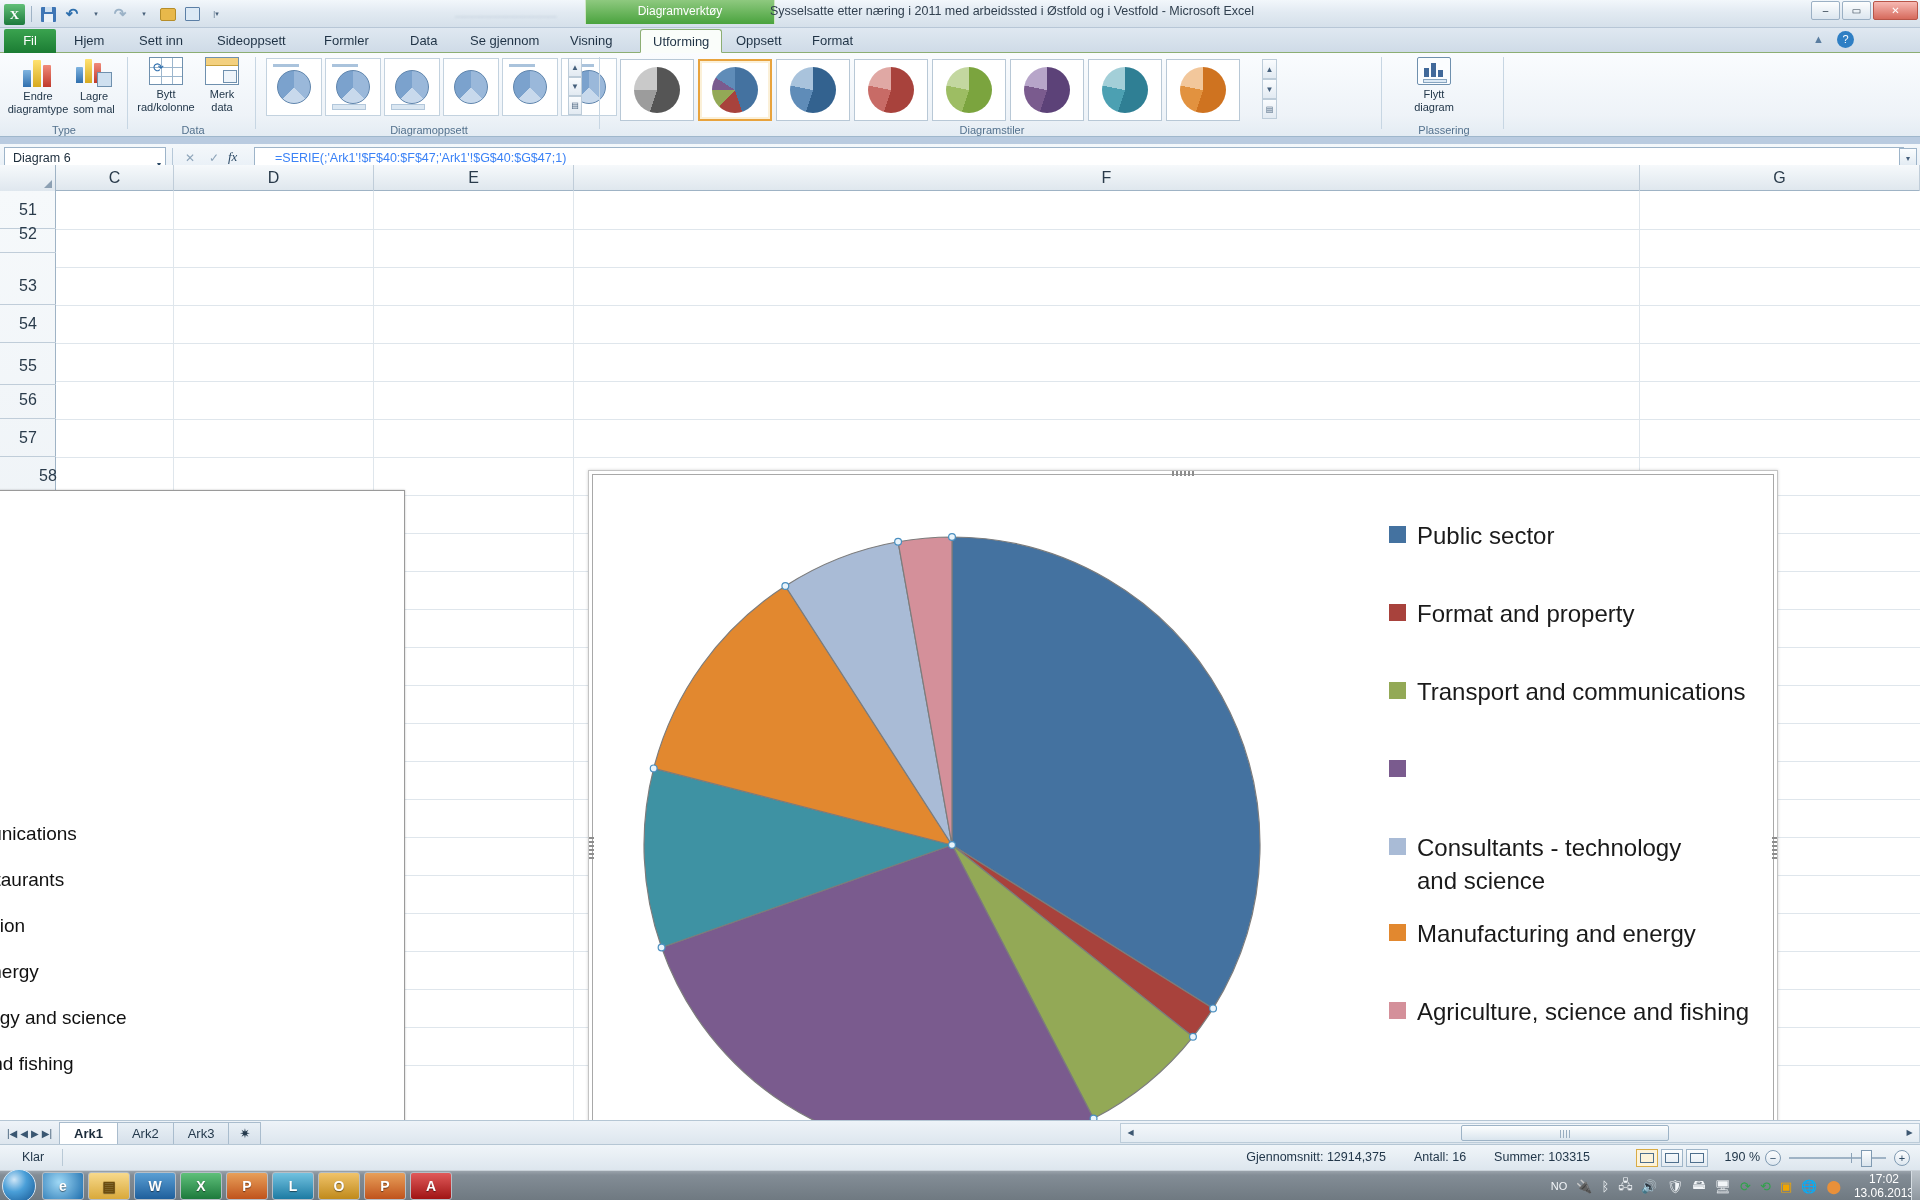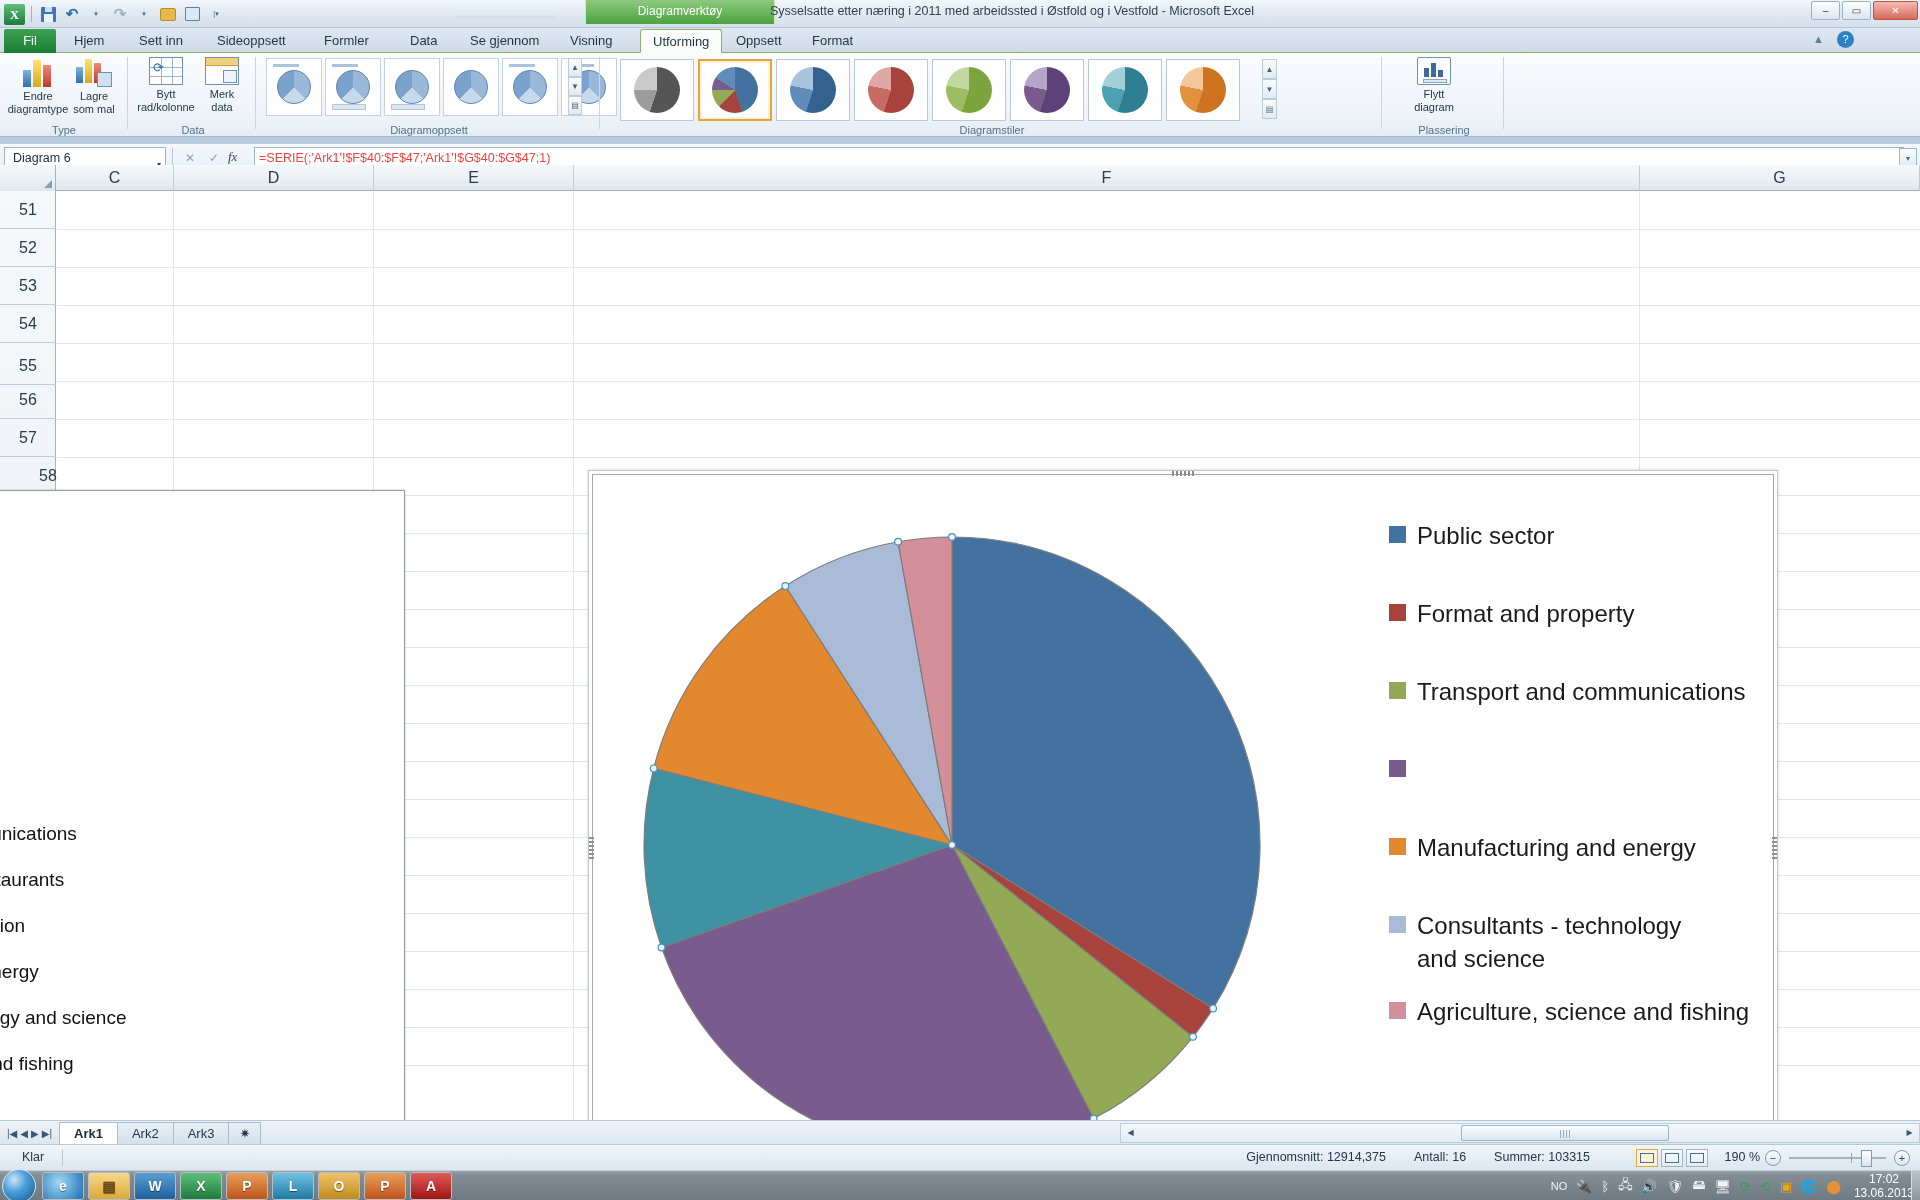--- a/index.html
+++ b/index.html
@@ -154,21 +154,21 @@
   .fbar { position:absolute; left:0; top:137px; width:1920px; height:28px;
           background:linear-gradient(to bottom,#f4f8fb,#e8eff6); border-bottom:1px solid #a9bfd2;margin-top:7px; }
   .namebox { position:absolute; left:4px; top:3px; width:162px; height:21px;
              border:1px solid #9db4c9; background:#fff; font-size:12.5px; color:#1b2b3a;
              line-height:20px; padding-left:8px; }
   .namebox .cv { position:absolute; right:4px; top:7px; font-size:8px; color:#2c4a66;}
   .fdivider { position:absolute; left:172px; top:4px; width:1px; height:20px; background:#b6c8d8;}
   .fbtn { position:absolute; top:5px; width:20px; height:18px; font-size:12px; color:#8da4b9; text-align:center; line-height:18px;}
   .fx { position:absolute; left:228px; top:5px; font-size:13px; font-style:italic; color:#2c4a66; font-family:"Liberation Serif",serif;}
   .fcontent { position:absolute; left:254px; top:3px; right:16px; height:21px; background:#fff;
-              border:1px solid #9db4c9; font-size:12.5px; color:#ef4444; line-height:20px; padding-left:4px; white-space:nowrap; overflow:hidden;}
+              border:1px solid #9db4c9; font-size:12.5px; color:#3b82f6; line-height:20px; padding-left:20px; white-space:nowrap; overflow:hidden;}
   .fexpand { position:absolute; right:3px; top:4px; width:18px; height:20px; border:1px solid #9db4c9;
              background:linear-gradient(to bottom,#fbfdfe,#e0e9f1); font-size:8px; color:#46607c; text-align:center; line-height:19px;}
 
   
   .gridwrap { position:absolute; left:0; top:165px; width:1920px; height:955px; background:#fff; overflow:hidden;}
   .colhdr { position:absolute; left:0; top:0; height:26px; width:1920px;
             background:linear-gradient(to bottom,#f6f9fb,#dfe7ee); border-bottom:1px solid #9fb3c5;}
   .colhdr .ch { position:absolute; top:0; height:26px; line-height:25px; text-align:center;
                 font-size:16px; color:#2a3b4b; border-right:1px solid #c0cdd9; }
   .corner { position:absolute; left:0; top:0; width:56px; height:26px;
@@ -504,21 +504,21 @@
       <div class="corner"></div>
       <div class="ch" style="left:56px;width:118px;">C</div>
       <div class="ch" style="left:174px;width:200px;">D</div>
       <div class="ch" style="left:374px;width:200px;">E</div>
       <div class="ch" style="left:574px;width:1066px;">F</div>
       <div class="ch" style="left:1640px;width:280px;">G</div>
     </div>
 
     <div class="rowhdr">
       <div class="rh" style="top:0px;height:38px;line-height:37px;">51</div>
-      <div class="rh" style="top:38px;height:38px;line-height:37px;">52</div>
+      <div class="rh" style="top:24px;height:38px;line-height:37px;">52</div>
       <div class="rh" style="top:76px;height:38px;line-height:37px;">53</div>
       <div class="rh" style="top:114px;height:38px;line-height:37px;">54</div>
       <div class="rh" style="top:156px;height:38px;line-height:37px;">55</div>
       <div class="rh" style="top:190px;height:38px;line-height:37px;">56</div>
       <div class="rh" style="top:228px;height:38px;line-height:37px;">57</div>
       <div class="rh" style="top:266px;height:38px;line-height:37px;margin-left:20px;">58</div>
       <div class="rh" style="top:304px;height:38px;line-height:37px;">59</div>
       <div class="rh" style="top:342px;height:38px;line-height:37px;">60</div>
       <div class="rh" style="top:380px;height:38px;line-height:37px;">61</div>
       <div class="rh" style="top:418px;height:38px;line-height:37px;">62</div>
@@ -588,27 +588,27 @@
           <span class="legsw" style="background: rgb(168, 66, 60);"></span>
           <span class="legtxt">Format and property</span>
         </div>
         <div class="legrow">
           <span class="legsw" style="background: rgb(147, 169, 86);"></span>
           <span class="legtxt">Transport and communications</span>
         </div>
         <div class="legrow">
           <span class="legsw" style="background: rgb(122, 91, 142);"></span>
         </div>
+        <div class="legrow" style="height:86px;">
+          <span class="legsw" style="background: rgb(169, 187, 214);"></span>
+          <span class="legtxt" style="max-width:310px;">Consultants - technology and science</span>
+        </div>
         <div class="legrow">
           <span class="legsw" style="background: rgb(226, 136, 47);"></span>
           <span class="legtxt">Manufacturing and energy</span>
-        </div>
-        <div class="legrow" style="height:86px;">
-          <span class="legsw" style="background: rgb(169, 187, 214);"></span>
-          <span class="legtxt" style="max-width:310px;">Consultants - technology and science</span>
         </div>
         <div class="legrow">
           <span class="legsw" style="background: rgb(212, 144, 154);"></span>
           <span class="legtxt">Agriculture, science and fishing</span>
         </div>
       </div>
     </div>
   </div>
 
   <div class="hscrollzone">

